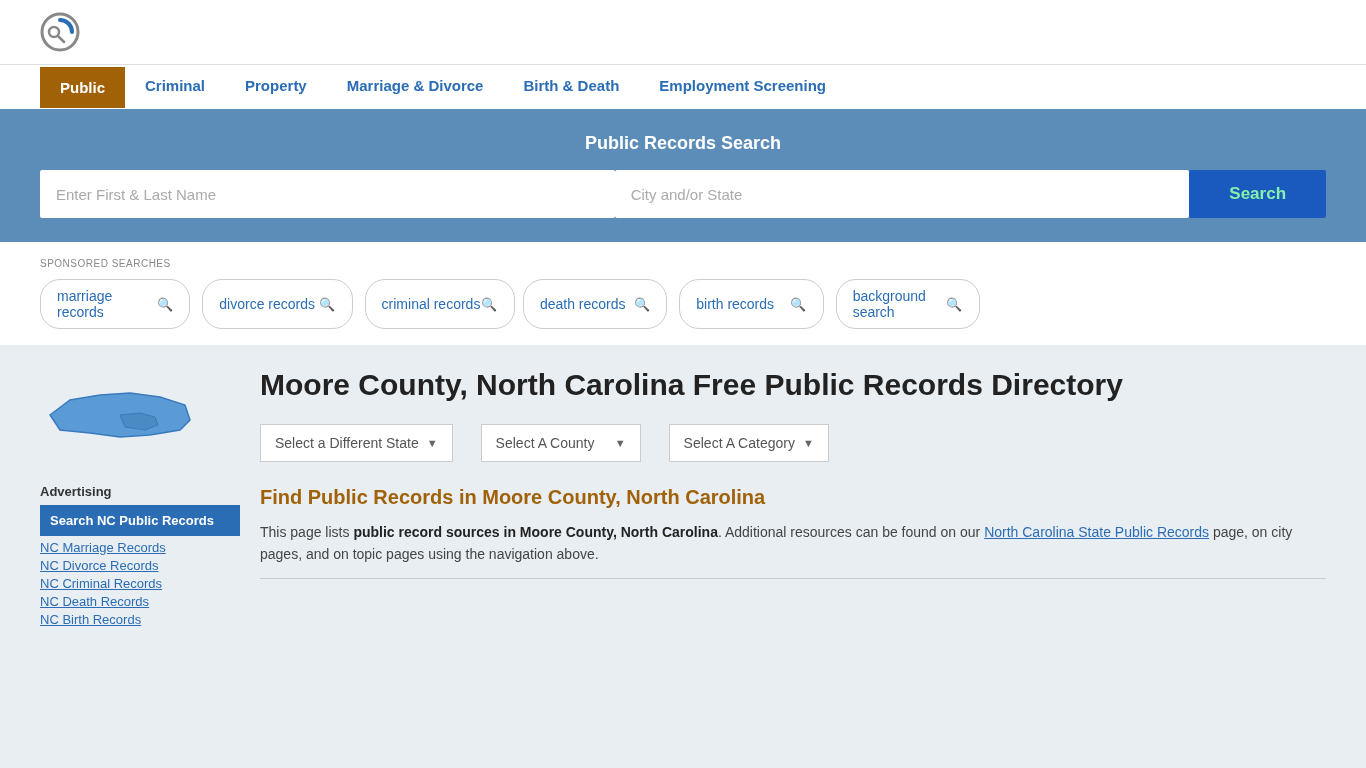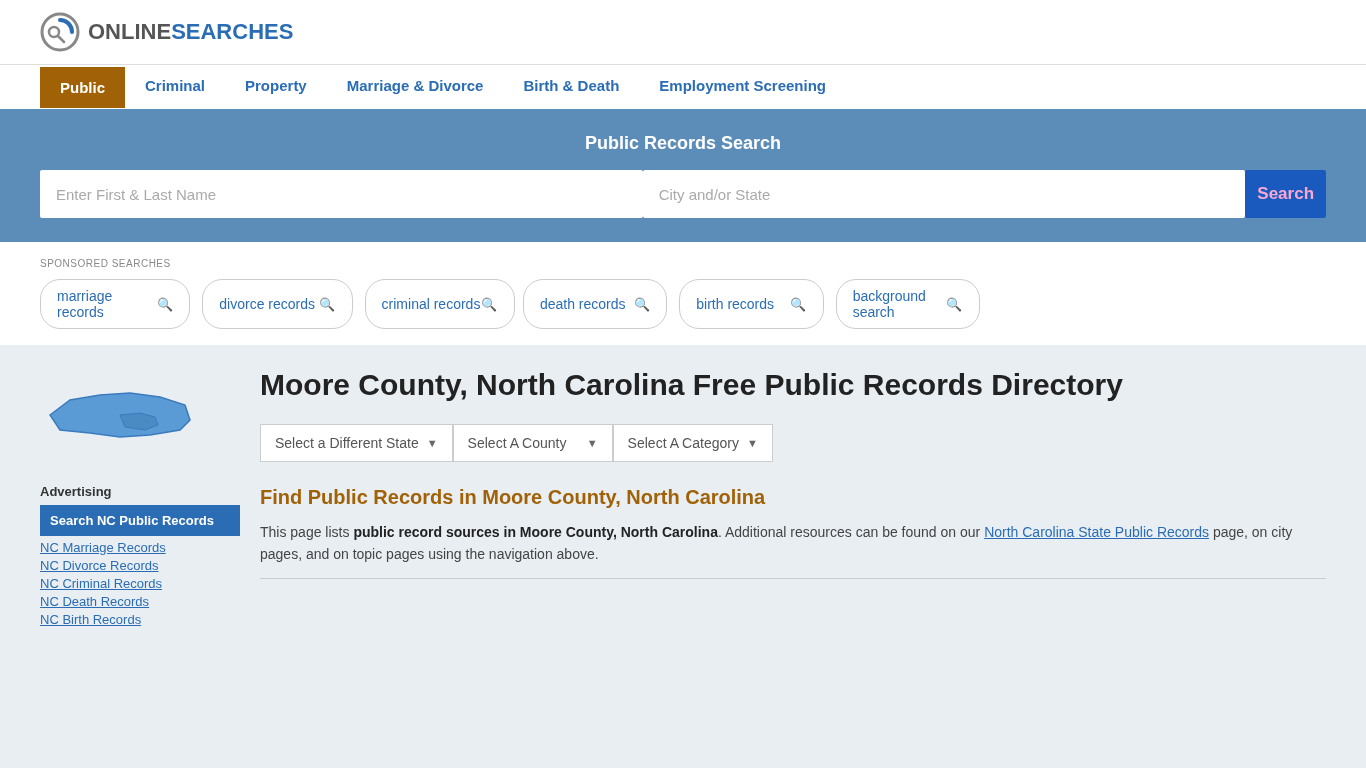--- a/index.html
+++ b/index.html
@@ -17,21 +17,21 @@
     .nav { background: #fff; border-top: 1px solid #ddd; padding: 0 40px; display: flex; align-items: center; }
     .nav-item { padding: 12px 20px; font-size: 15px; font-weight: 600; color: #2a6db5; cursor: pointer; text-decoration: none; border-bottom: 3px solid transparent; }
     .nav-item.active { background: #a16207; color: #fff; border-bottom: none; }
 
     
     .search-banner { background: #5b8db8; padding: 24px 40px; }
     .search-banner-title { text-align: center; color: #fff; font-size: 18px; font-weight: bold; margin-bottom: 16px; }
     .search-fields { display: flex; gap: 0; }
     .search-input { flex: 1; padding: 14px 16px; font-size: 15px; border: none; border-radius: 2px; color: #999; }
     .search-input::placeholder { color: #aaa; }
-    .search-btn { background: #1a5abf; color: #f9a8d4; border: none; padding: 14px 12px; font-size: 17px; font-weight: bold; cursor: pointer; border-radius: 2px; white-space: nowrap; }
+    .search-btn { background: #1a5abf; color: #86efac; border: none; padding: 14px 40px; font-size: 17px; font-weight: bold; cursor: pointer; border-radius: 2px; white-space: nowrap; }
 
     
     .sponsored-section { background: #fff; padding: 16px 40px; }
     .sponsored-label { font-size: 10px; color: #888; letter-spacing: 0.5px; margin-bottom: 10px; text-transform: uppercase; }
     .sponsored-links { display: flex; gap: 8px; }
     .sponsored-row { display: flex; gap: 12px; }
     .sponsored-pill { flex: 1; display: flex; align-items: center; justify-content: space-between; border: 1px solid #ccc; border-radius: 20px; padding: 8px 16px; color: #2a6db5; font-size: 14px; cursor: pointer; }
     .pill-icon { color: #555; font-size: 13px; }
 
     
@@ -39,44 +39,41 @@
     .sidebar { width: 200px; min-width: 200px; margin-right: 20px; }
     .sidebar-map { margin-bottom: 16px; }
     .nc-map { width: 160px; height: 100px; }
     .advertising-label { font-weight: bold; color: #333; font-size: 13px; margin-bottom: 6px; }
     .ad-highlight { background: #2a6db5; color: #fff; padding: 8px 10px; font-size: 13px; font-weight: bold; margin-bottom: 4px; cursor: pointer; }
     .sidebar-link { color: #2a6db5; font-size: 13px; display: block; margin: 3px 0; cursor: pointer; text-decoration: underline; }
 
     
     .content { flex: 1; }
     .page-title { font-size: 30px; font-weight: bold; color: #222; line-height: 1.3; margin-bottom: 20px; }
-    .selectors { display: flex; gap: 0; margin-bottom: 24px; }
+    .selectors { display: flex; gap: 28px; margin-bottom: 24px; }
     .selector-dropdown { display: flex; align-items: center; border: 1px solid #ccc; background: #fff; padding: 10px 14px; font-size: 14px; color: #555; cursor: pointer; min-width: 160px; gap: 8px; justify-content: space-between; }
     .dropdown-arrow { font-size: 11px; color: #666; }
     .section-title { font-size: 20px; font-weight: bold; color: #a16207; margin-bottom: 12px; }
     .description-text { font-size: 14px; color: #444; line-height: 1.6; margin-bottom: 12px; }
     .description-text strong { color: #222; }
     .description-text a { color: #2a6db5; text-decoration: underline; cursor: pointer; }
     .divider { border: none; border-top: 1px solid #ccc; margin: 12px 0; }
     .county-info-title { font-size: 15px; font-weight: bold; color: #333; }
   </style>
 </head>
 <body>
 
 <div class="header">
   <div class="logo-container">
     <svg class="logo-icon" viewBox="0 0 40 40">
       <circle cx="20" cy="20" r="18" fill="none" stroke="#888" stroke-width="3"></circle>
       <path d="M20 8 A12 12 0 0 1 32 20" stroke="#2a6db5" stroke-width="4" fill="none" stroke-linecap="round"></path>
       <circle cx="14" cy="20" r="5" fill="none" stroke="#888" stroke-width="2.5"></circle>
       <line x1="18" y1="24" x2="24" y2="30" stroke="#888" stroke-width="2.5" stroke-linecap="round"></line>
     </svg>
-    <div class="logo-text">
-      <span class="logo-online">ONLINE</span><span class="logo-searches">SEARCHES</span>
-    </div>
   </div>
 </div>
 
 <nav class="nav">
   <a class="nav-item active">Public</a>
   <a class="nav-item">Criminal</a>
   <a class="nav-item">Property</a>
   <a class="nav-item">Marriage &amp; Divorce</a>
   <a class="nav-item">Birth &amp; Death</a>
   <a class="nav-item">Employment Screening</a>

